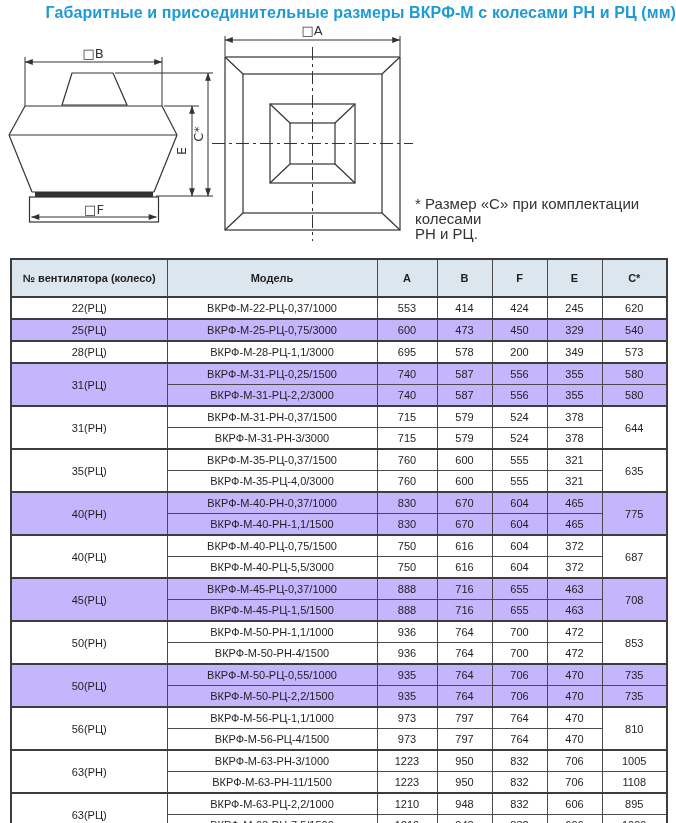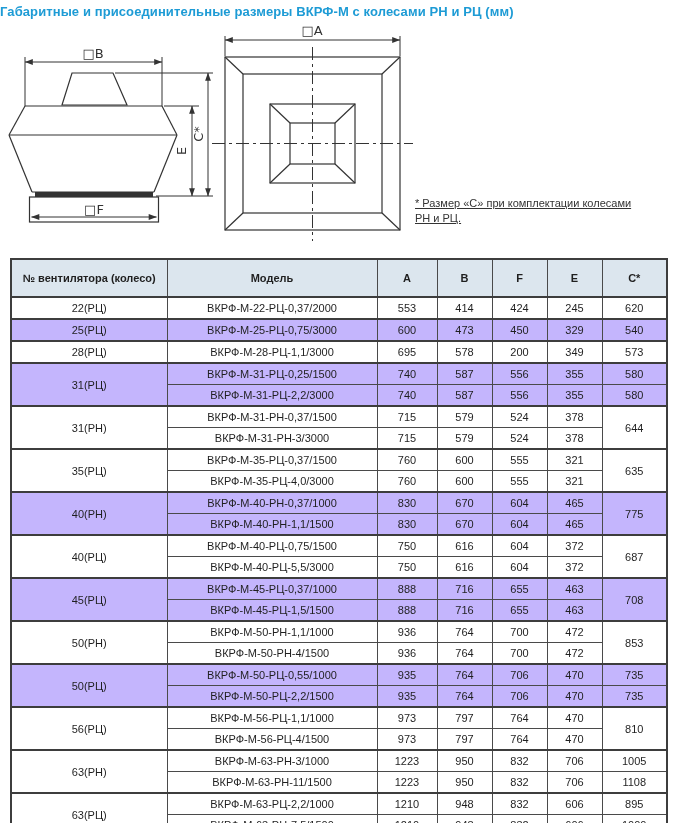--- a/index.html
+++ b/index.html
@@ -1,21 +1,21 @@
 <!DOCTYPE html>
 <html><head>
 <meta charset="utf-8">
 <style>
   html,body{margin:0;padding:0;background:#fff;}
   body{width:676px;height:823px;position:relative;font-family:"Liberation Sans",sans-serif;color:#1f1f1f;overflow:hidden;}
-  .page-title{position:absolute;top:4px;left:0;width:676px;text-align:left;
-    font-size:13px;font-weight:bold;color:#1d9bd5;letter-spacing:0.1px;}
+  .page-title{position:absolute;top:4px;left:0;width:676px;text-align:right;
+    font-size:16px;font-weight:bold;color:#1d9bd5;letter-spacing:0.1px;}
   #drawing{position:absolute;top:0;left:0;}
-  .footnote{position:absolute;left:415px;top:196px;width:250px;font-size:11px;
-    line-height:15px;color:#333;text-decoration:underline;}
+  .footnote{position:absolute;left:415px;top:196px;width:250px;font-size:15px;
+    line-height:15px;color:#333;}
   table.size-table{position:absolute;left:10px;top:258px;width:656px;
     border-collapse:collapse;table-layout:fixed;
     border:2px solid #3d3d3d;font-size:11px;}
   .size-table th{height:36px;background:#dce6ee;font-weight:bold;font-size:11px;
     border:1px solid #4a4a4a;border-bottom:2px solid #3d3d3d;vertical-align:middle;padding:0;}
   .size-table td{height:20px;border:1px solid #4a4a4a;text-align:center;vertical-align:middle;
     padding:0 2px;background:#fff;}
   .size-table tr.shaded td{background:#c4b5fd;}
   .size-table tr.group-start td{border-top:2px solid #3d3d3d;}
   .size-table td.hide-top{border-top:hidden;}
@@ -122,21 +122,21 @@
       <th>A</th>
       <th>B</th>
       <th>F</th>
       <th>E</th>
       <th>C*</th>
     </tr>
   </thead>
   <tbody>
       <tr class="group-start">
         <td rowspan="1">22(РЦ)</td>
-        <td>ВКРФ-М-22-РЦ-0,37/2000</td>
+        <td>ВКРФ-М-22-РЦ-0,37/1000</td>
         <td>553</td>
         <td>414</td>
         <td>424</td>
         <td>245</td>
         <td>620</td>
       </tr>
       <tr class="shaded group-start">
         <td rowspan="1">25(РЦ)</td>
         <td>ВКРФ-М-25-РЦ-0,75/3000</td>
         <td>600</td>

